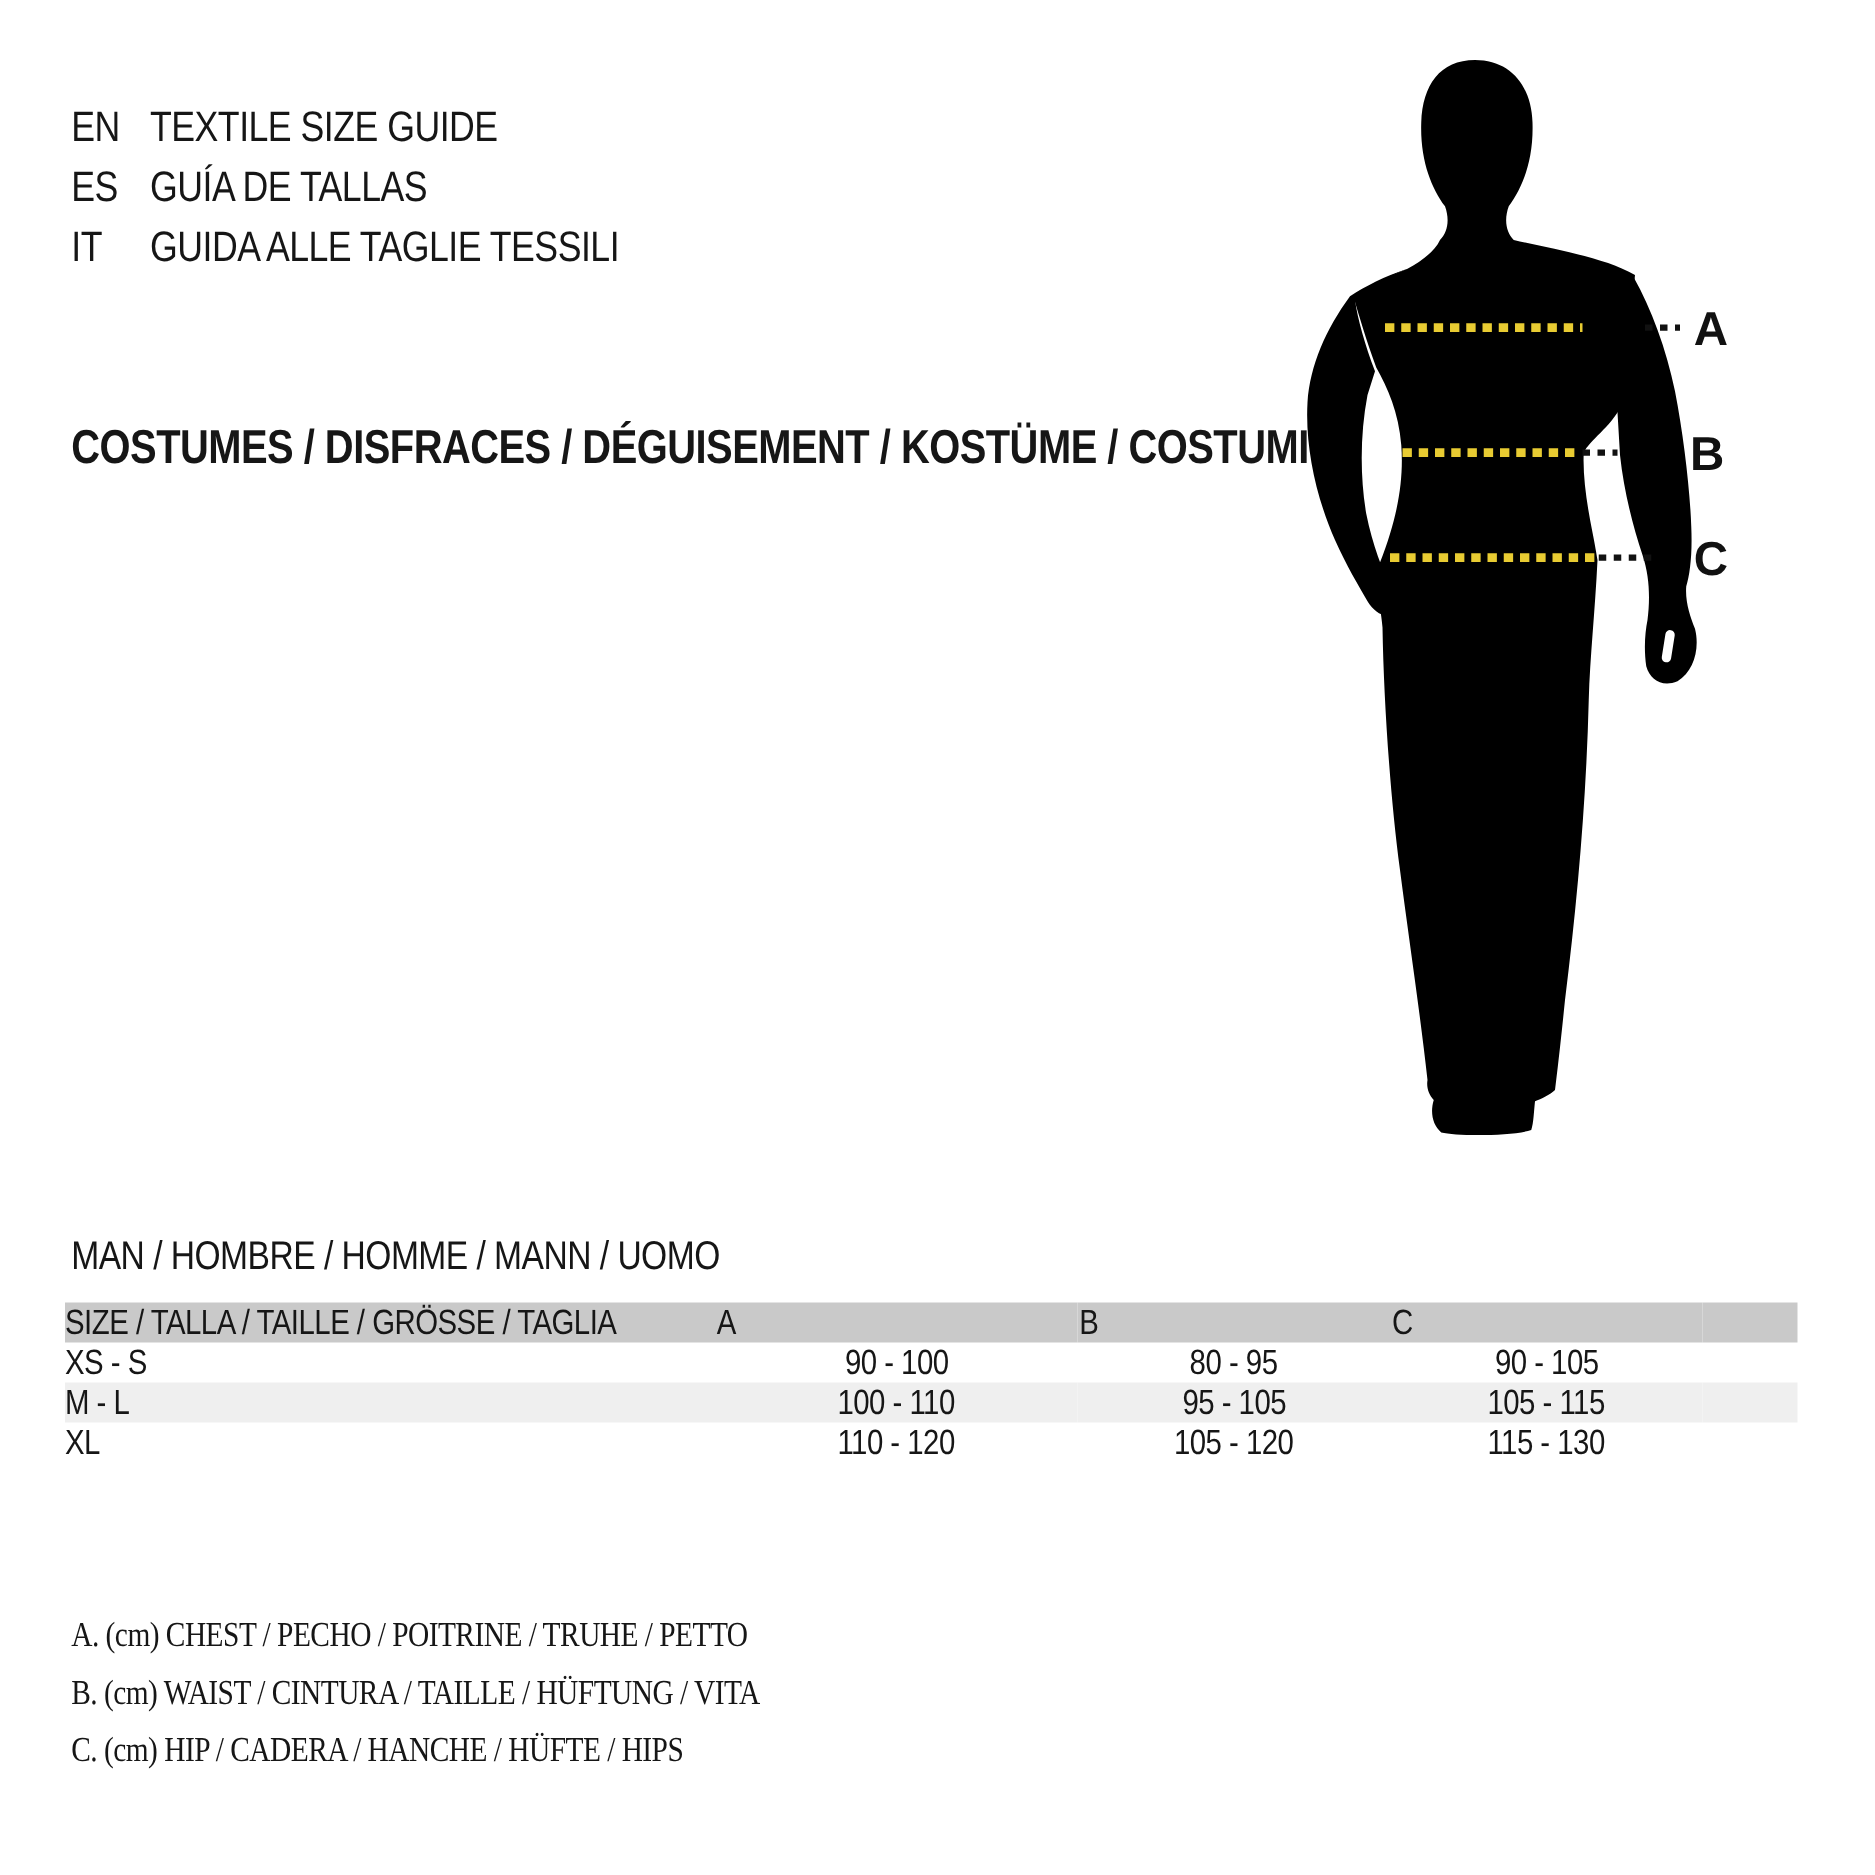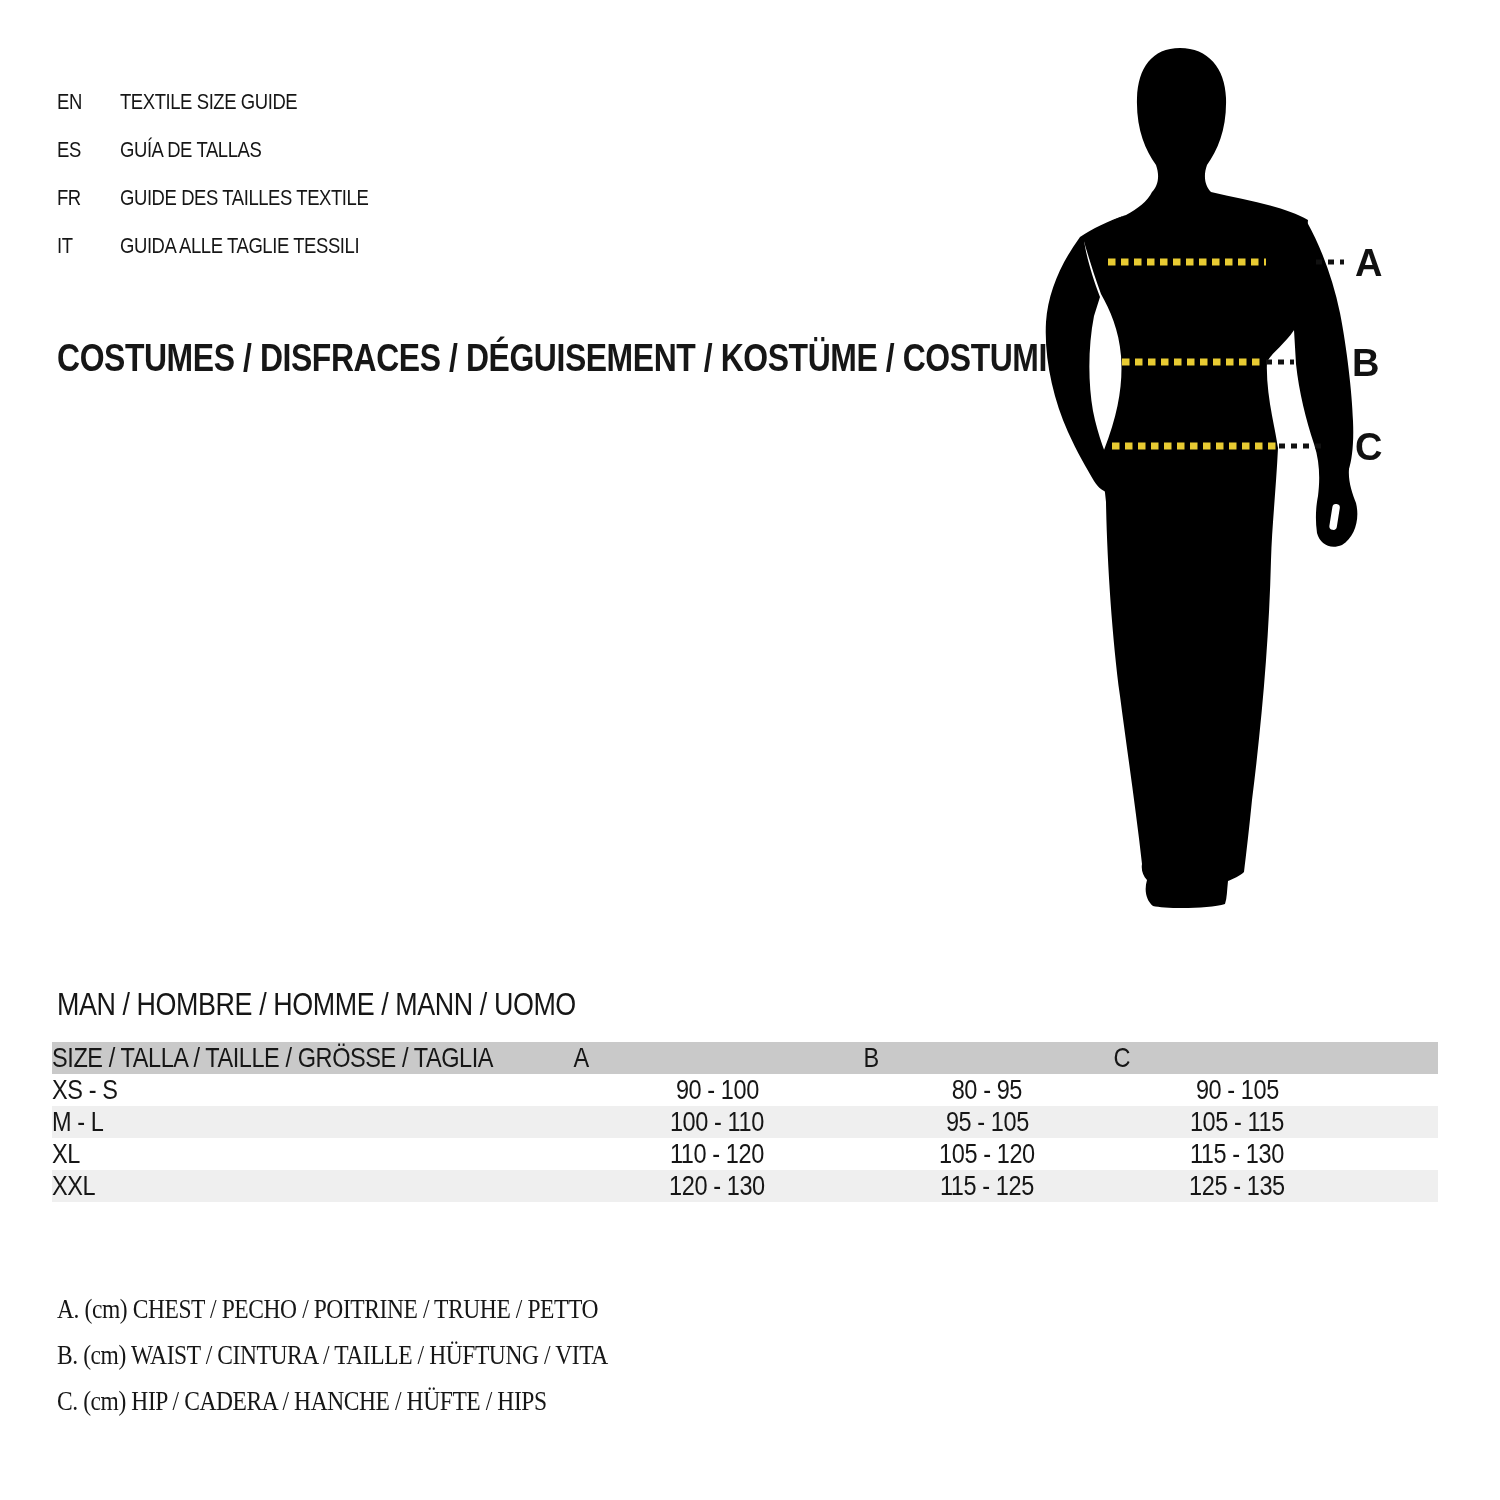--- a/index.html
+++ b/index.html
@@ -7,21 +7,21 @@
     width:1500px;height:1500px;position:relative;overflow:hidden;
     background:#ffffff;
     font-family:"Liberation Sans","DejaVu Sans",sans-serif;
     color:#161616;
   }
   .cond{display:inline-block;transform:scaleX(.84);transform-origin:0 50%;letter-spacing:-.5px;white-space:nowrap;}
   .condc{display:inline-block;transform:scaleX(.84);transform-origin:50% 50%;letter-spacing:-.5px;white-space:nowrap;}
 
   
   .lang-block{position:absolute;left:57px;top:78px;}
-  .lang-row{height:48px;line-height:48px;font-size:22px;}
+  .lang-row{height:48px;line-height:48px;font-size:34px;}
   .lang-code{display:inline-block;width:63px;vertical-align:top;}
   .lang-label{display:inline-block;vertical-align:top;}
 
   
   .category{position:absolute;left:57px;top:336px;font-size:38px;font-weight:bold;line-height:44px;}
 
   
   .figure-wrap{position:absolute;left:1020px;top:20px;width:460px;height:920px;}
 
   
@@ -45,23 +45,20 @@
 </style>
 </head>
 <body>
 
 <div class="lang-block">
   <div class="lang-row">
     <span class="lang-code"><span class="cond">EN</span></span><span class="lang-label"><span class="cond">TEXTILE SIZE GUIDE</span></span>
   </div>
   <div class="lang-row">
     <span class="lang-code"><span class="cond">ES</span></span><span class="lang-label"><span class="cond">GUÍA DE TALLAS</span></span>
-  </div>
-  <div class="lang-row">
-    <span class="lang-code"><span class="cond">FR</span></span><span class="lang-label"><span class="cond">GUIDE DES TAILLES TEXTILE</span></span>
   </div>
   <div class="lang-row">
     <span class="lang-code"><span class="cond">IT</span></span><span class="lang-label"><span class="cond">GUIDA ALLE TAGLIE TESSILI</span></span>
   </div>
 </div>
 
 <div class="category">
   <span class="cond">COSTUMES / DISFRACES / DÉGUISEMENT / KOSTÜME / COSTUMI</span>
 </div>
 
@@ -180,27 +177,20 @@
     <td class="num-cell"><span class="condc">105 - 115</span></td>
     <td></td>
   </tr>
   <tr class="body-row">
     <td class="size-cell"><span class="cond">XL</span></td>
     <td class="num-cell"><span class="condc">110 - 120</span></td>
     <td class="num-cell"><span class="condc">105 - 120</span></td>
     <td class="num-cell"><span class="condc">115 - 130</span></td>
     <td></td>
   </tr>
-  <tr class="body-row alt">
-    <td class="size-cell"><span class="cond">XXL</span></td>
-    <td class="num-cell"><span class="condc">120 - 130</span></td>
-    <td class="num-cell"><span class="condc">115 - 125</span></td>
-    <td class="num-cell"><span class="condc">125 - 135</span></td>
-    <td></td>
-  </tr>
 </tbody>
   </table>
 
 <div class="legend">
   <div class="legend-row">
     <span class="cond">A. (cm) CHEST / PECHO / POITRINE / TRUHE / PETTO</span>
   </div>
   <div class="legend-row">
     <span class="cond">B. (cm) WAIST / CINTURA / TAILLE / HÜFTUNG / VITA</span>
   </div>

